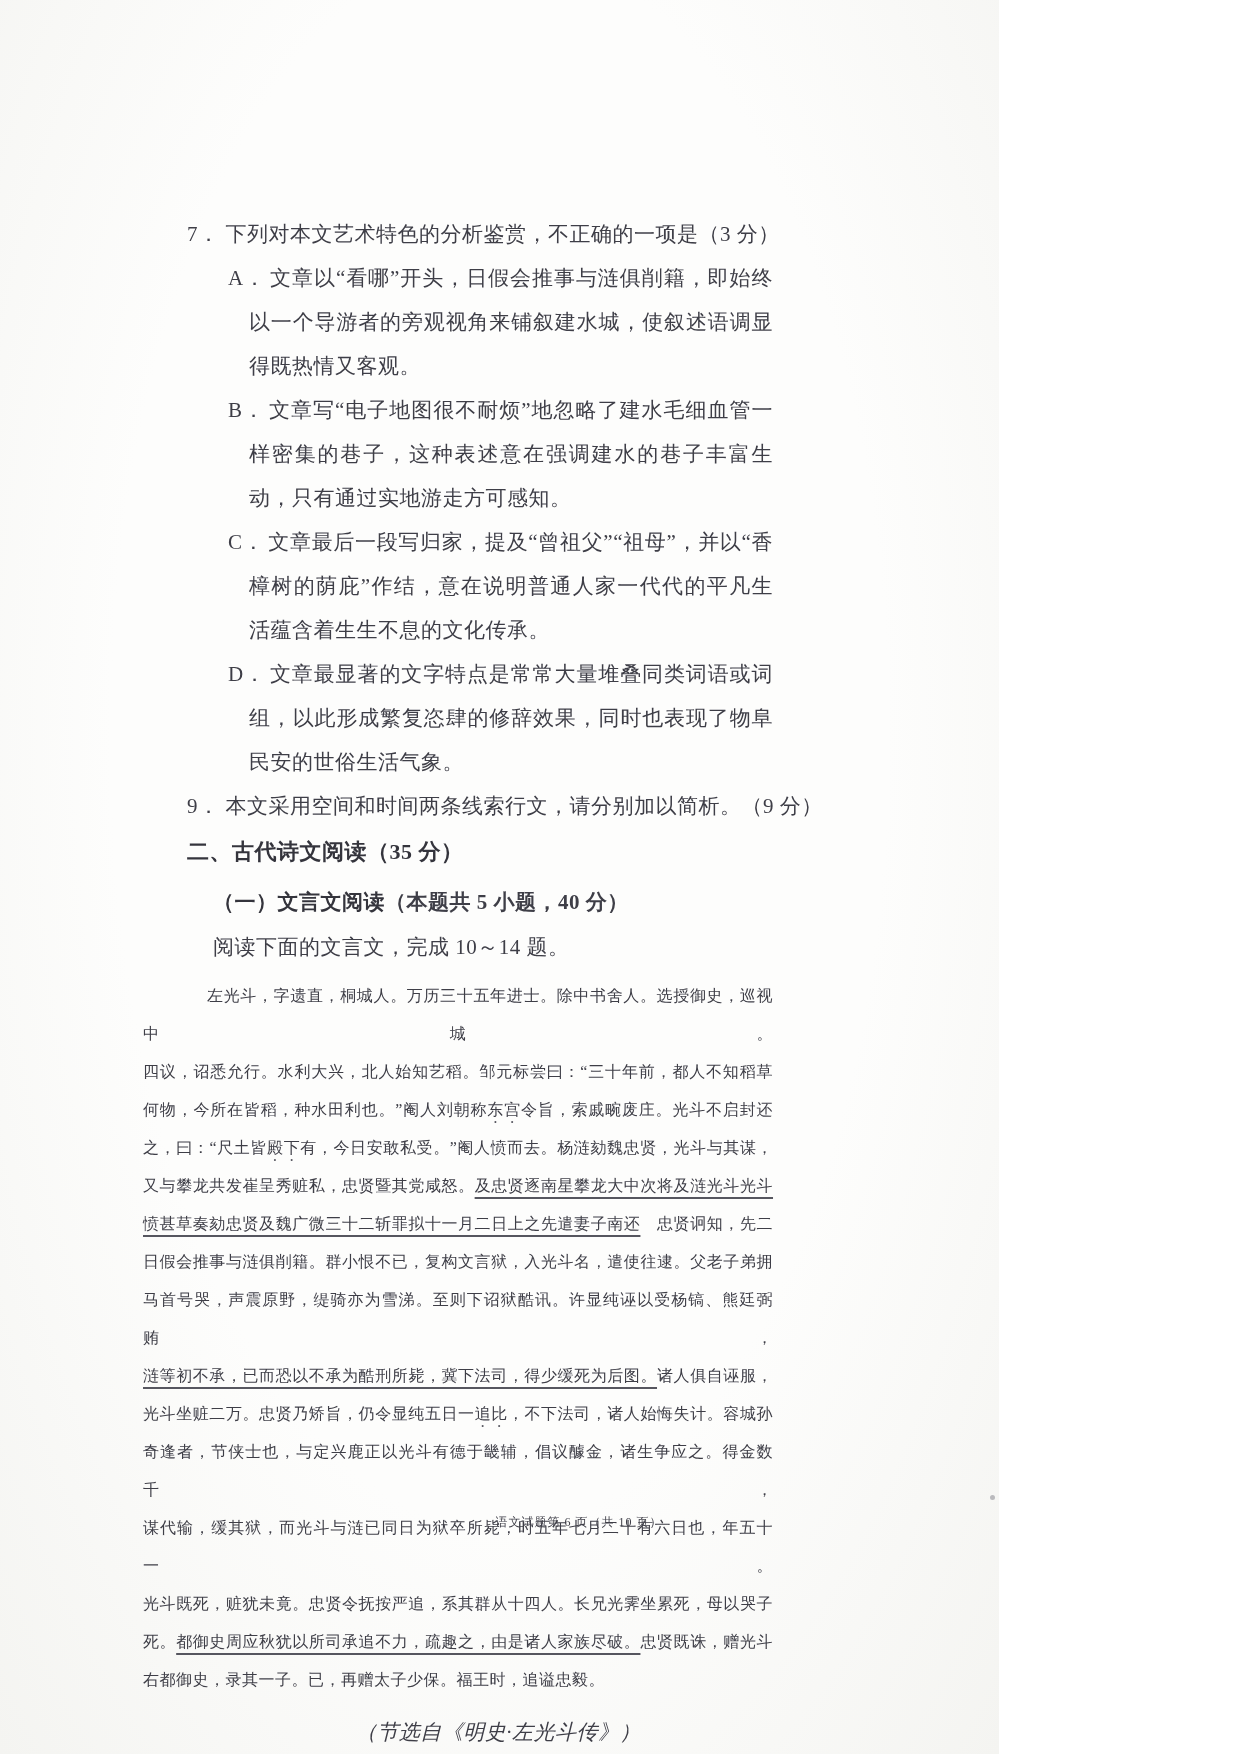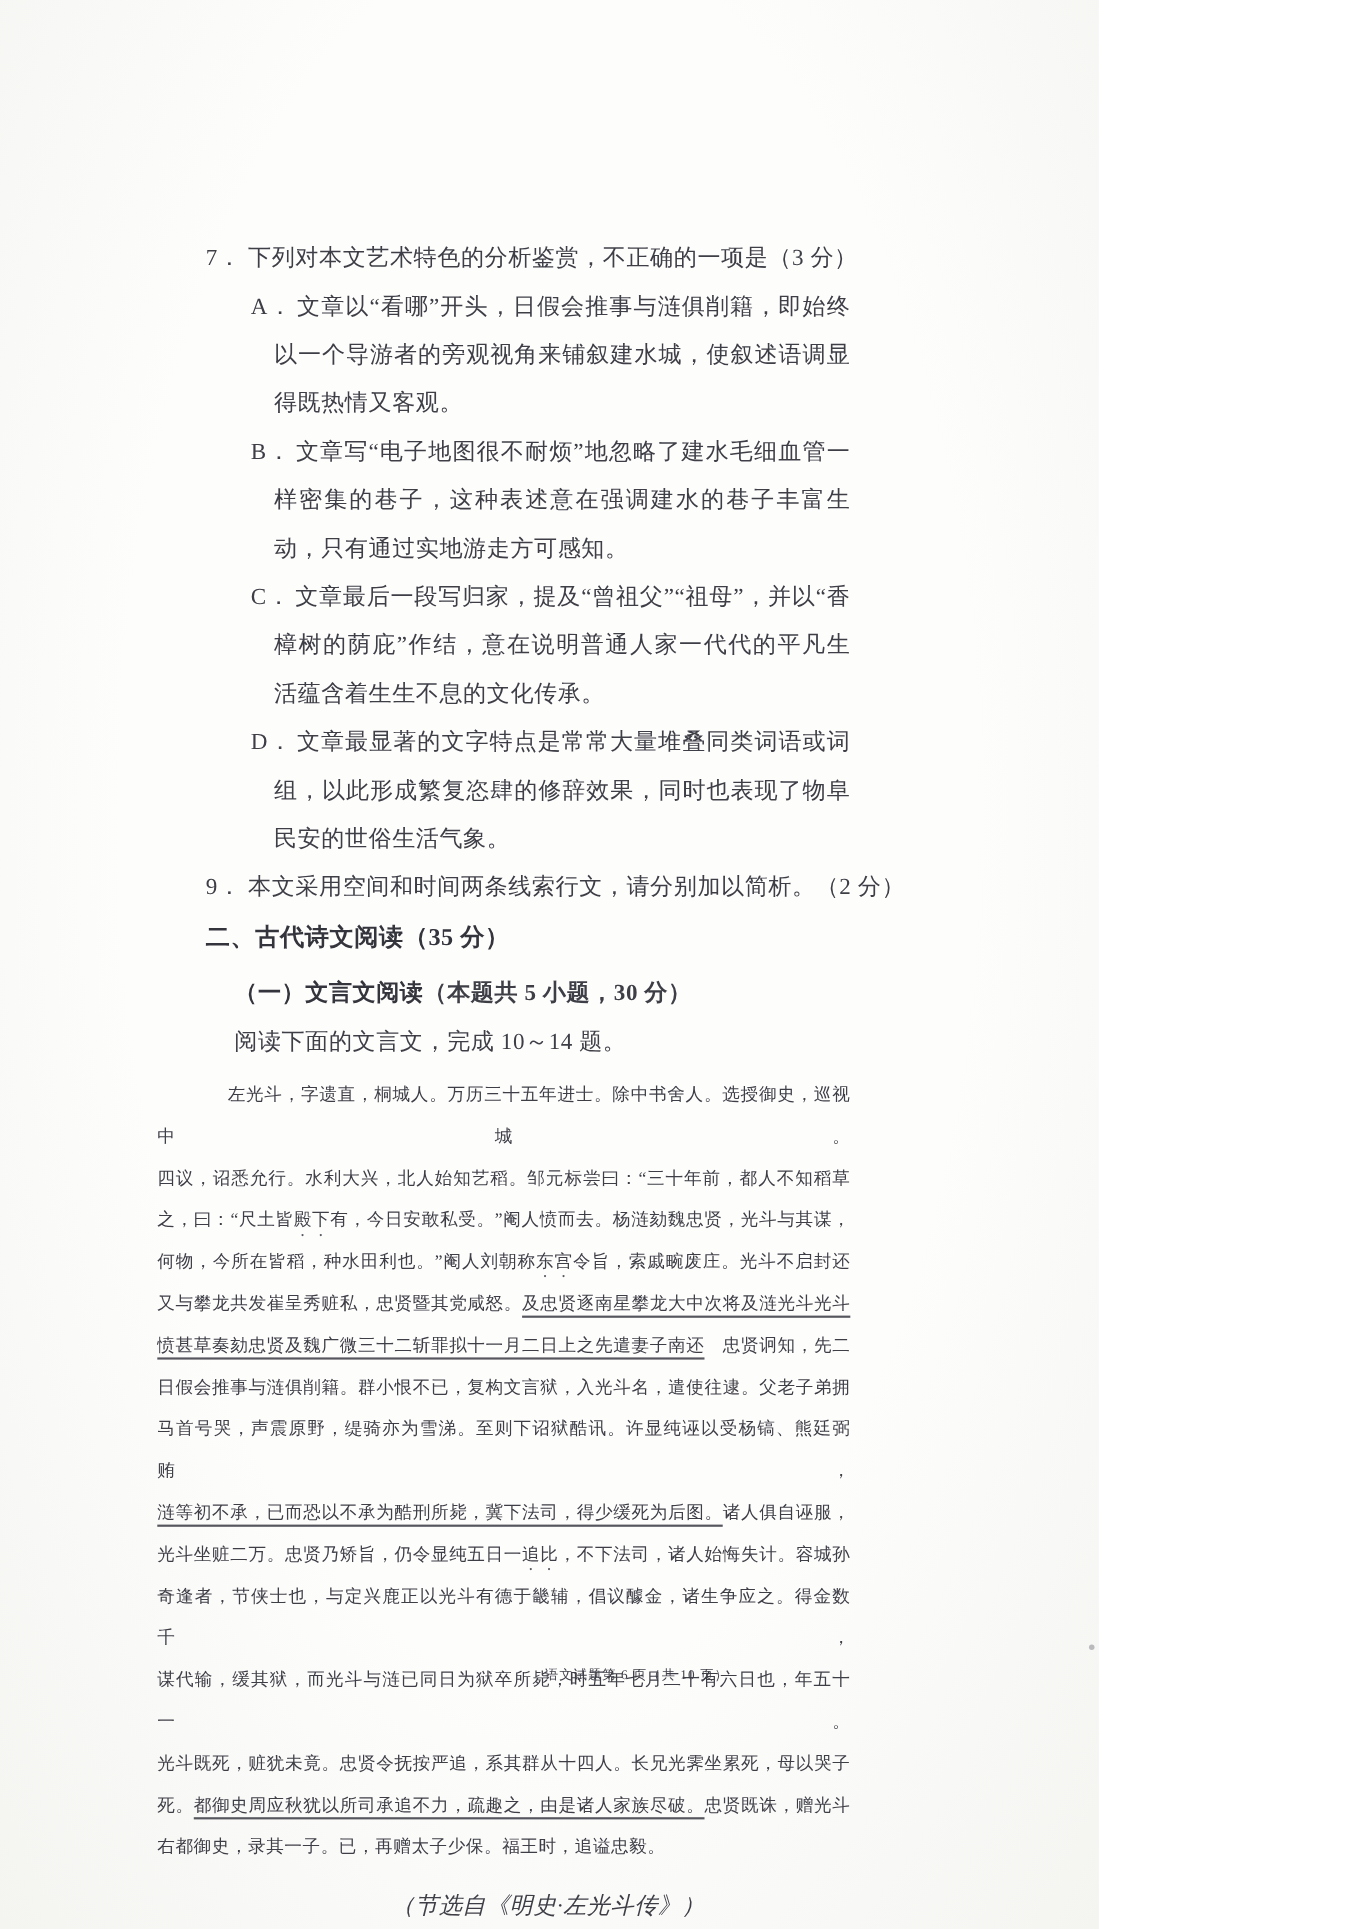--- a/index.html
+++ b/index.html
@@ -100,37 +100,37 @@
 
       <div id="q7-options">
           <div class="option"><span class="opt-label">A．</span><span>文章以“看哪”开头，日假会推事与涟俱削籍，即始终以一个导游者的旁观视角来铺叙建水城，使叙述语调显得既热情又客观。</span></div>
           <div class="option"><span class="opt-label">B．</span><span>文章写“电子地图很不耐烦”地忽略了建水毛细血管一样密集的巷子，这种表述意在强调建水的巷子丰富生动，只有通过实地游走方可感知。</span></div>
           <div class="option"><span class="opt-label">C．</span><span>文章最后一段写归家，提及“曾祖父”“祖母”，并以“香樟树的荫庇”作结，意在说明普通人家一代代的平凡生活蕴含着生生不息的文化传承。</span></div>
           <div class="option"><span class="opt-label">D．</span><span>文章最显著的文字特点是常常大量堆叠同类词语或词组，以此形成繁复恣肆的修辞效果，同时也表现了物阜民安的世俗生活气象。</span></div>
         </div>
 
 
       <div class="q-row">
-        <span class="q-num">9．</span><span>本文采用空间和时间两条线索行文，请分别加以简析。（2 分）</span>
+        <span class="q-num">9．</span><span>本文采用空间和时间两条线索行文，请分别加以简析。（9 分）</span>
       </div>
     </div>
 
     <h2 class="sec-title">二、古代诗文阅读（35 分）</h2>
 
     <h3 class="sub-title">
-      <span class="b">（一）文言文阅读</span><span>（本题共 5 小题，30 分）</span>
+      <span class="b">（一）文言文阅读</span><span>（本题共 5 小题，40 分）</span>
     </h3>
 
     <p class="intro" style="margin-left:70px">阅读下面的文言文，完成 10～14 题。</p>
 
     <div id="passage" class="passage">
         <div class="p-line indent"><span>左光斗，字遗直，桐城人。万历三十五年进士。除中书舍人。选授御史，巡视中城。</span></div>
         <div class="p-line"><span>四议，诏悉允行。水利大兴，北人始知艺稻。邹元标尝曰：“三十年前，都人不知稻草</span></div>
+        <div class="p-line"><span>何物，今所在皆稻，种水田利也。”阉人刘朝称</span><span class="d">东宫</span><span>令旨，索戚畹废庄。光斗不启封还</span></div>
         <div class="p-line"><span>之，曰：“尺土皆</span><span class="d">殿下</span><span>有，今日安敢私受。”阉人愤而去。杨涟劾魏忠贤，光斗与其谋，</span></div>
-        <div class="p-line"><span>何物，今所在皆稻，种水田利也。”阉人刘朝称</span><span class="d">东宫</span><span>令旨，索戚畹废庄。光斗不启封还</span></div>
         <div class="p-line"><span>又与攀龙共发崔呈秀赃私，忠贤暨其党咸怒。</span><span class="u">及忠贤逐南星攀龙大中次将及涟光斗光斗</span></div>
         <div class="p-line"><span class="u">愤甚草奏劾忠贤及魏广微三十二斩罪拟十一月二日上之先遣妻子南还</span><span>　忠贤诇知，先二</span></div>
         <div class="p-line"><span>日假会推事与涟俱削籍。群小恨不已，复构文言狱，入光斗名，遣使往逮。父老子弟拥</span></div>
         <div class="p-line"><span>马首号哭，声震原野，缇骑亦为雪涕。至则下诏狱酷讯。许显纯诬以受杨镐、熊廷弼贿，</span></div>
         <div class="p-line"><span class="u">涟等初不承，已而恐以不承为酷刑所毙，冀下法司，得少缓死为后图。</span><span>诸人俱自诬服，</span></div>
         <div class="p-line"><span>光斗坐赃二万。忠贤乃矫旨，仍令显纯五日一</span><span class="d">追比</span><span>，不下法司，诸人始悔失计。容城孙</span></div>
         <div class="p-line"><span>奇逢者，节侠士也，与定兴鹿正以光斗有德于畿辅，倡议醵金，诸生争应之。得金数千，</span></div>
         <div class="p-line"><span>谋代输，缓其狱，而光斗与涟已同日为狱卒所毙，时五年七月二十有六日也，年五十一。</span></div>
         <div class="p-line"><span>光斗既死，赃犹未竟。忠贤令抚按严追，系其群从十四人。长兄光霁坐累死，母以哭子</span></div>
         <div class="p-line"><span>死。</span><span class="u">都御史周应秋犹以所司承追不力，疏趣之，由是诸人家族尽破。</span><span>忠贤既诛，赠光斗</span></div>

